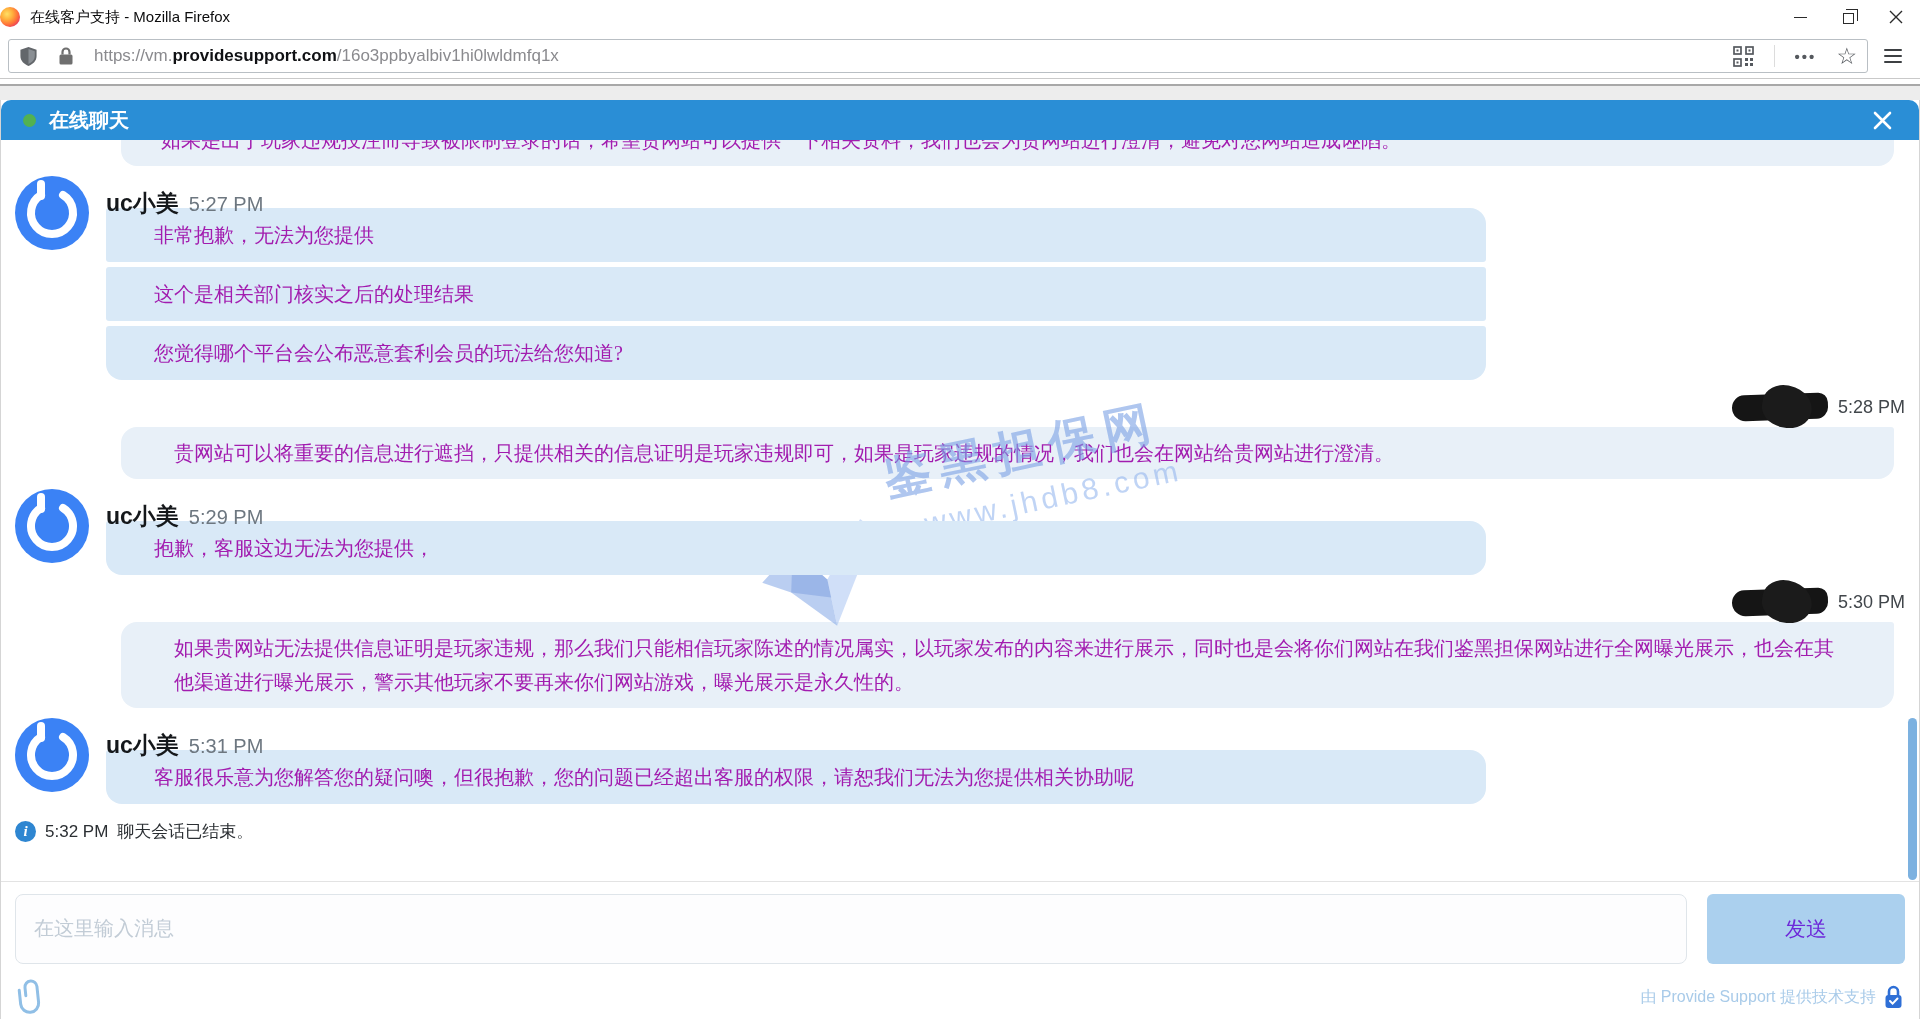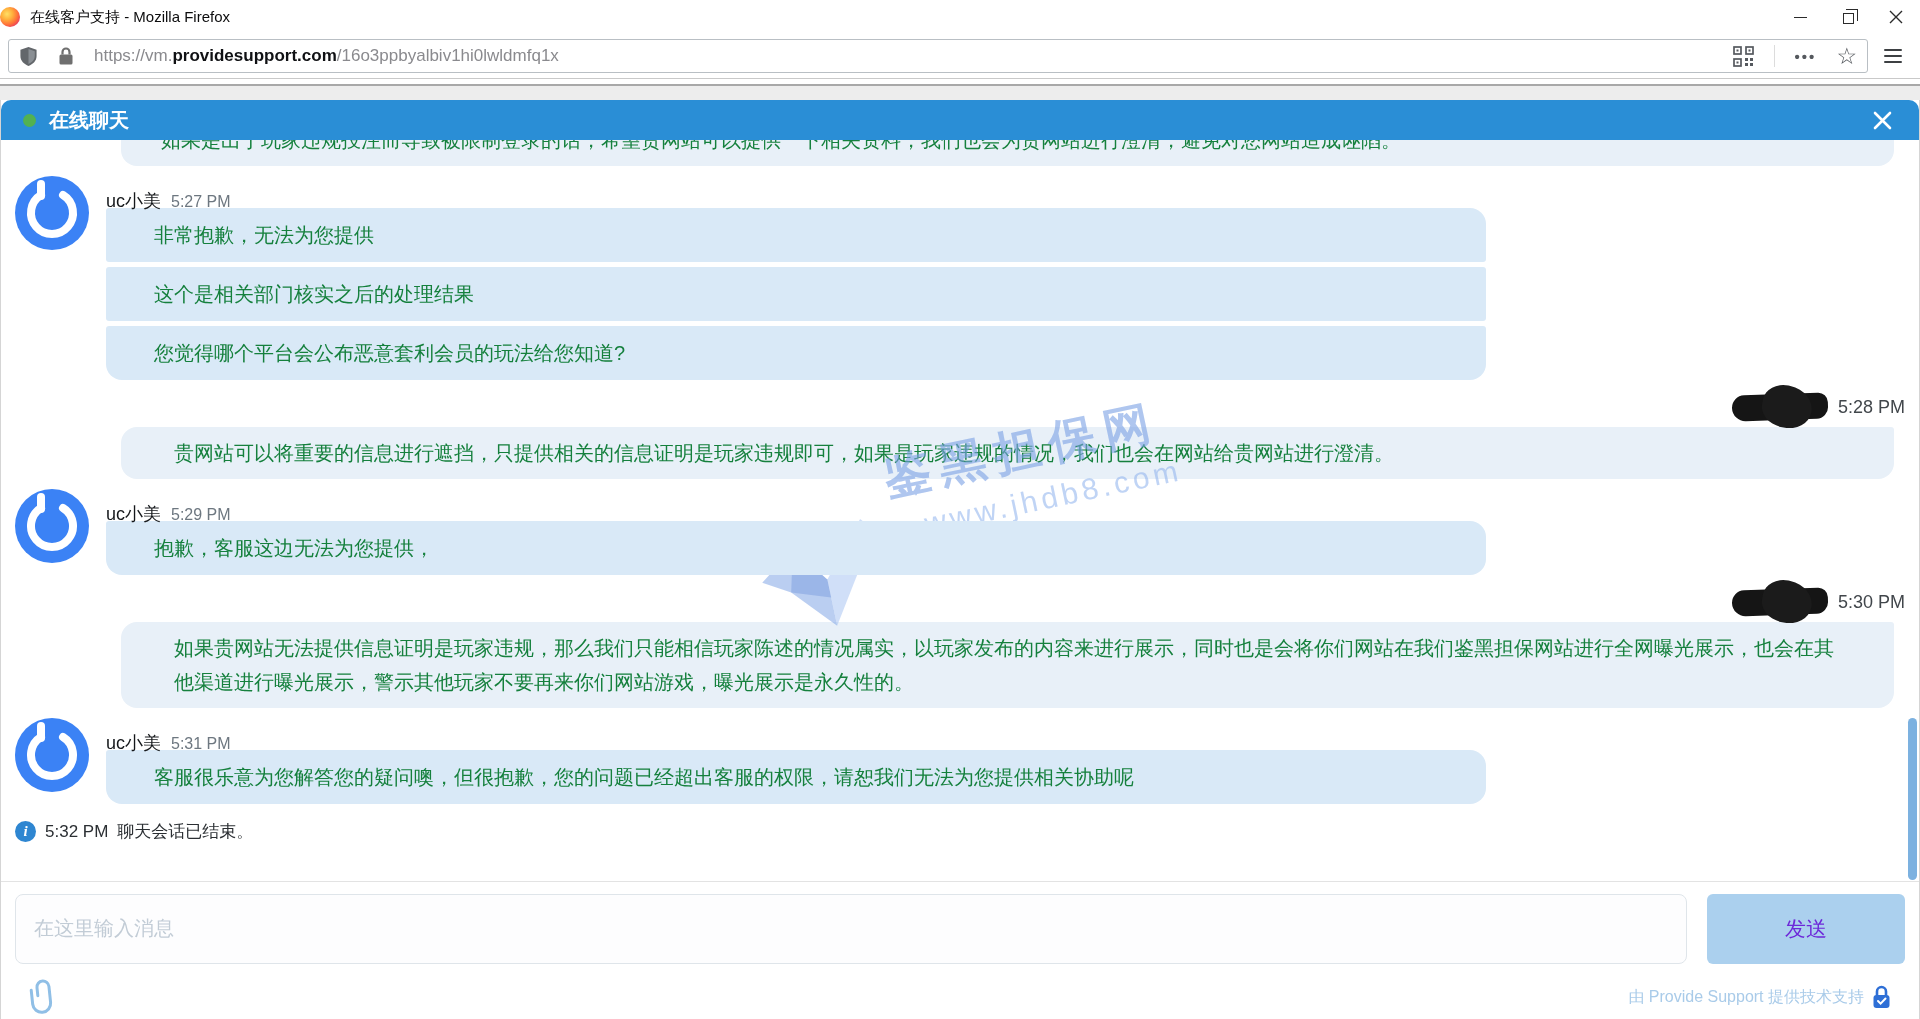--- a/index.html
+++ b/index.html
@@ -45,28 +45,28 @@
   .header-close { cursor:pointer; display:flex; align-items:center; padding:4px; }
   .chat-body { height:741px; background:#fff; position:relative; overflow:hidden; }
   
   .watermark { position:absolute; left:742px; top:292px; transform:rotate(-12deg);
     display:flex; gap:20px; pointer-events:none; }
   .wm-logo { margin-top:52px; }
   .wm-texts { display:flex; flex-direction:column; }
   .wm-cn { font-size:47px; font-weight:700; letter-spacing:9px; color:rgba(122,160,228,0.60); }
   .wm-url { font-size:30px; letter-spacing:4px; color:rgba(140,176,236,0.55); margin:4px 0 0 30px; }
   
-  .bubble { font-size:20px; line-height:34px; color:#15803d; }
+  .bubble { font-size:20px; line-height:34px; color:#a21caf;font-family:Liberation Serif, serif; }
   .clipped-bubble { margin:-26px 0 12px 120px; width:1773px; background:#e8f0f8;
     border-radius:3px 3px 16px 16px; padding:9px 40px; }
   .agent-group { position:relative; padding-left:105px; margin-bottom:12px; }
   .agent-avatar { position:absolute; left:14px; top:-2px; width:74px; height:74px; }
   .group-head { display:flex; align-items:baseline; gap:10px; margin-bottom:6px; height:24px; }
-  .agent-name { font-size:18px; font-weight:400; color:#15181b; }
-  .msg-time { font-size:16px; color:#6d7780;margin-top:15px; }
+  .agent-name { font-size:23px; font-weight:700; color:#15181b; }
+  .msg-time { font-size:20px; color:#6d7780;margin-top:15px; }
   .agent-bubbles .bubble { width:1380px; background:#d9e9f7; padding:10px 30px 10px 48px;
     border-radius:3px; margin-bottom:5px; }
   .agent-bubbles .bubble:first-child { border-radius:3px 16px 3px 3px; }
   .agent-bubbles .bubble:last-child { border-radius:3px 3px 16px 16px; margin-bottom:0; }
   .agent-bubbles .bubble:only-child { border-radius:3px 16px 16px 16px; }
   .visitor-group { margin-bottom:12px; }
   .visitor-meta { display:flex; justify-content:flex-end; align-items:center; gap:10px;
     padding-right:14px; margin-bottom:5px; height:30px; }
   .visitor-time { font-size:18px; color:#41464b; }
   .redact { width:96px; height:26px; background:#151515; border-radius:13px 10px 12px 14px;
@@ -86,21 +86,21 @@
   .composer { height:94px; border-top:1px solid #e3e3e3; background:#fff;
     display:flex; align-items:center; padding:0 14px; gap:20px; }
   .msg-input { flex:1; height:70px; border:1px solid #dfe5ea; border-radius:8px;
     font-size:20px; padding:0 18px; color:#4c1d95; background:#fdfdfe; outline:none;
     font-family:"Liberation Sans", sans-serif; }
   .msg-input::placeholder { color:#c2ccd6; }
   .send-btn { width:198px; height:70px; background:#abd0ee; color:#6d28d9; font-size:21px;
     border:none; border-radius:6px; cursor:pointer; font-family:"Liberation Sans", sans-serif; }
   
   .chat-footer { height:44px; background:#fff; display:flex; align-items:center;
-    justify-content:space-between; padding:0 28px; }
+    justify-content:space-between; padding:0 16px; }
   .powered { display:flex; align-items:center; gap:8px; font-size:16px; color:#a9cbe9;
     text-decoration:none; }
 </style>
 </head>
 <body>
 
 <div class="titlebar">
   <div class="ff-icon"></div>
   <div class="win-title">在线客户支持 - Mozilla Firefox</div>
   <div class="win-controls">

